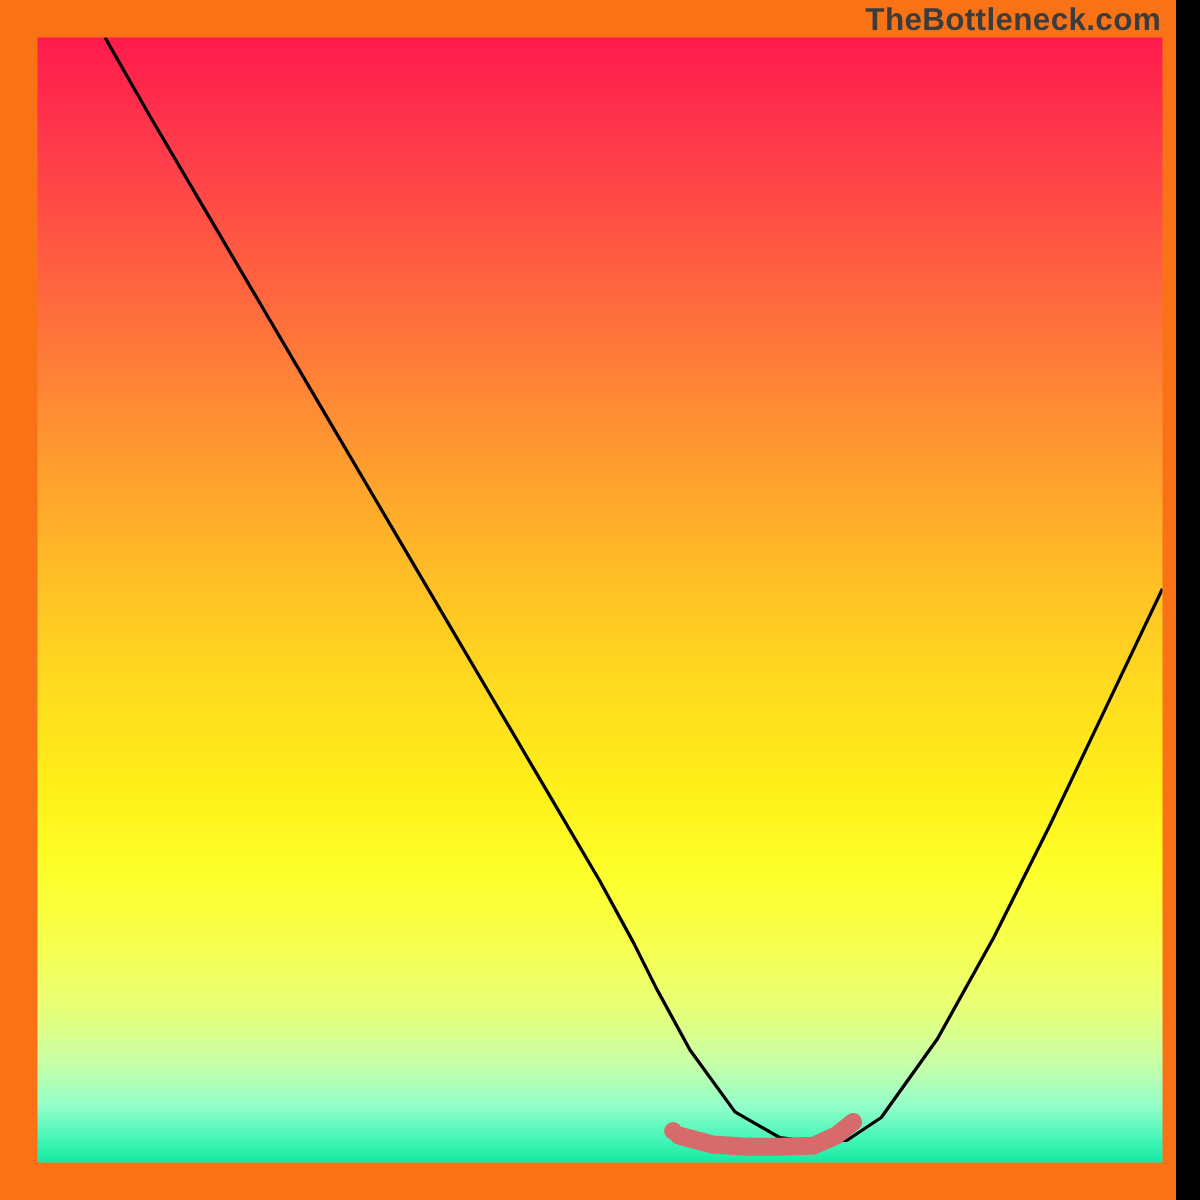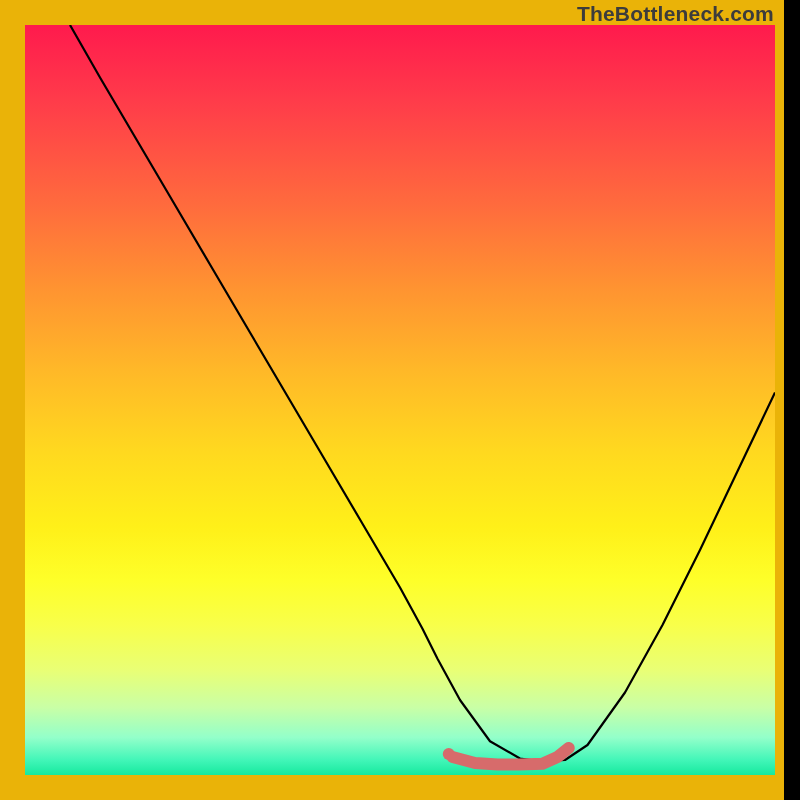--- a/index.html
+++ b/index.html
@@ -10,21 +10,21 @@
     background: #000;
     overflow: hidden;
     font-family: Arial, Helvetica, sans-serif;
   }
   .frame {
     position: absolute;
     left: 0;
     top: 0;
     width: 784px;
     height: 800px;
-    background: #eab308;
+    background: #f97316;
   }
   .plot {
     position: absolute;
     left: 25px;
     top: 25px;
     width: 750px;
     height: 750px;
     background: linear-gradient(to bottom,
       #ff1a4d 0%,
       #ff3b4a 10%,

